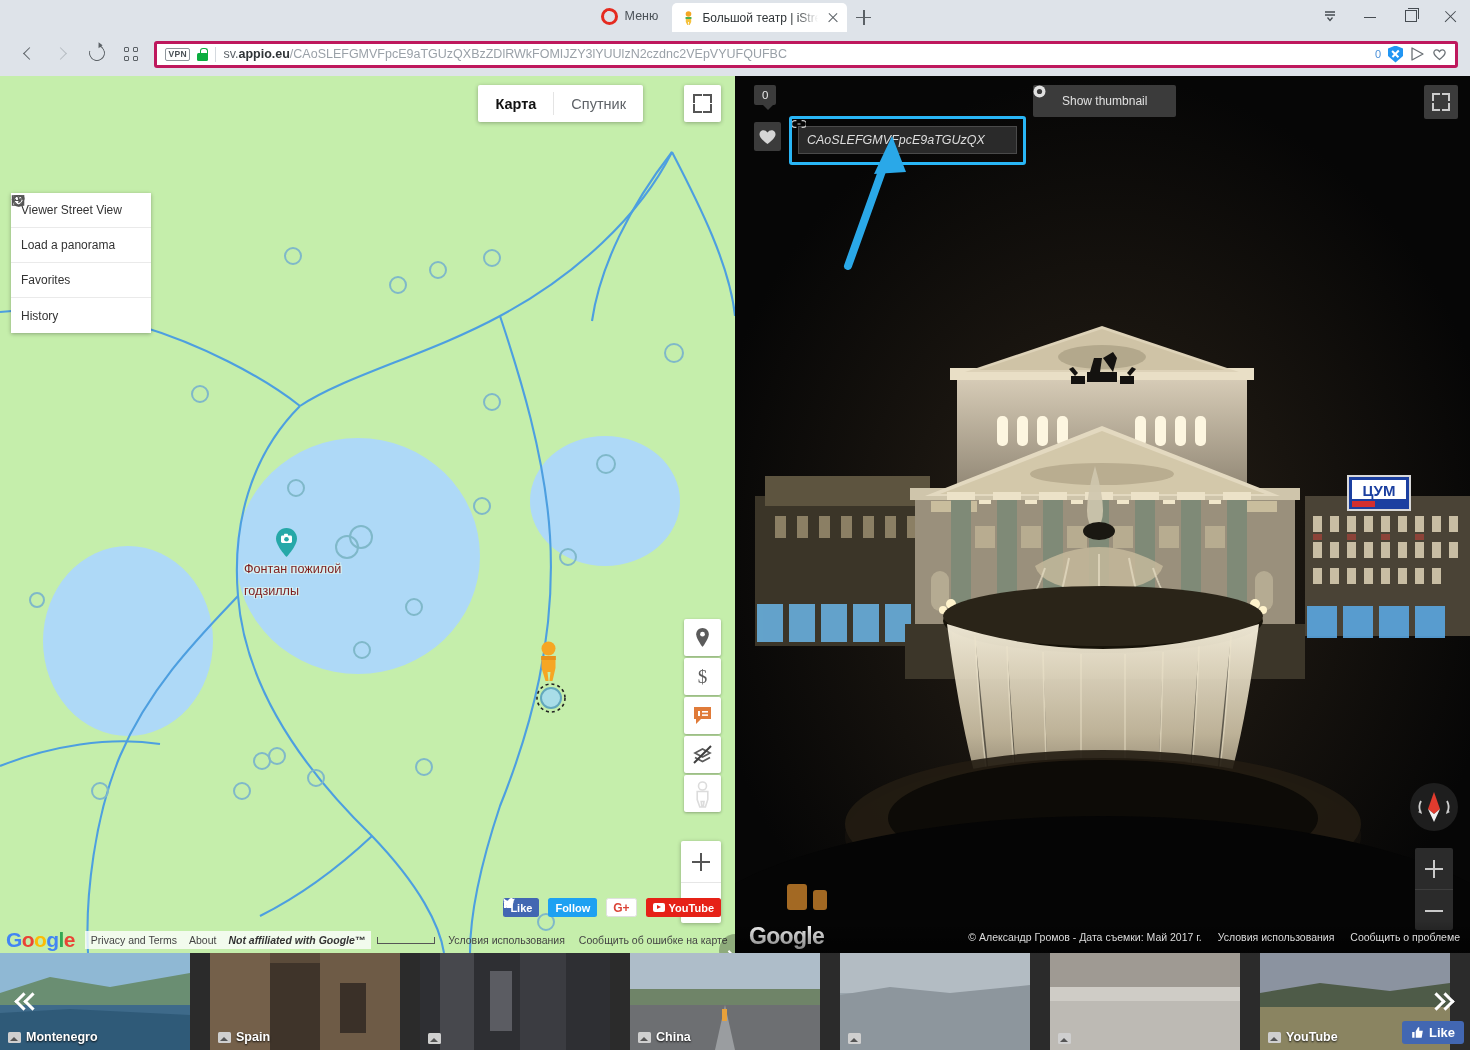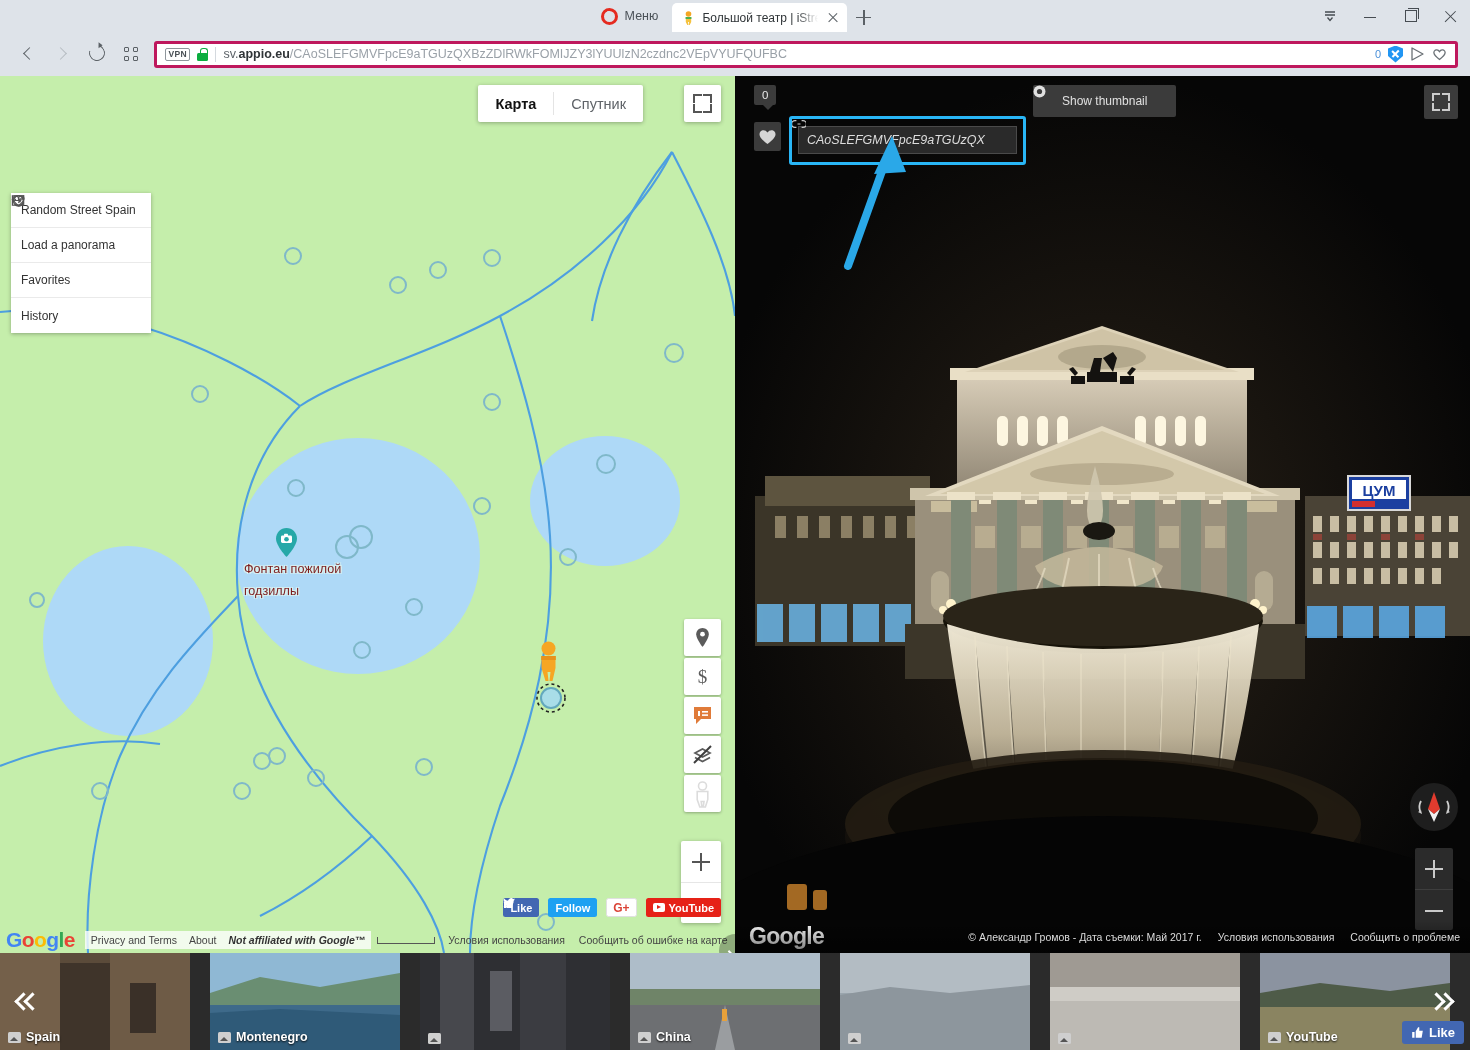--- a/index.html
+++ b/index.html
@@ -494,21 +494,21 @@
       </svg>
 
 
 
       <div class="menu-list">
         <div class="menu-item">
           <svg class="mi-ico" viewBox="0 0 16 16">
             <path d="M13 6 A5.5 5.5 0 1 0 13.4 9.6" fill="none" stroke="#555" stroke-width="1.4"></path>
             <path d="M13.3 2.5 L13.3 6.4 L9.6 6.4" fill="none" stroke="#555" stroke-width="1.4"></path>
           </svg>
-          <span>Random Street Spain</span>
+          <span>Viewer Street View</span>
         </div>
         <div class="menu-item">
           <svg class="mi-ico" viewBox="0 0 16 16">
             <rect x="1.5" y="3" width="12" height="10" fill="none" stroke="#555" stroke-width="1.3"></rect>
             <path d="M4 8 h6 M7.8 5.6 L10.4 8 L7.8 10.4" fill="none" stroke="#555" stroke-width="1.3"></path>
           </svg>
           <span>Load a panorama</span>
         </div>
         <div class="menu-item">
           <svg class="mi-ico" viewBox="0 0 16 16">
@@ -923,43 +923,43 @@
     <div class="strip">
       <div class="strip-nav left">
         <span class="dchev l">
             <i></i>
             <i></i>
           </span>
       </div>
 
       <div class="thumb">
         <svg width="190" height="97" viewBox="0 0 190 97" preserveAspectRatio="none">
+          <rect width="190" height="97" fill="#9bb8c9"></rect>
+          <rect width="190" height="44" fill="#8fb8d4"></rect>
+          <path d="M0 40 L50 24 L110 34 L190 20 L190 52 L0 56Z" fill="#6a8e72"></path>
+          <rect y="52" width="190" height="45" fill="#3e6a8a"></rect>
+          <path d="M0 60 L70 56 L190 62 L190 97 L0 97Z" fill="#2f5a78"></path>
+        </svg>
+        <span class="thumb-label">
+          <i class="thumb-ico"></i>
+          <span>Montenegro</span>
+        </span>
+      </div>
+
+      <div class="thumb">
+        <svg width="190" height="97" viewBox="0 0 190 97" preserveAspectRatio="none">
           <rect width="190" height="97" fill="#5b4b3a"></rect>
           <rect x="0" y="0" width="60" height="97" fill="#74604a"></rect>
           <rect x="60" y="10" width="50" height="87" fill="#3f342a"></rect>
           <rect x="110" y="0" width="80" height="97" fill="#6e5b46"></rect>
           <rect x="130" y="30" width="26" height="50" fill="#3a3028"></rect>
         </svg>
         <span class="thumb-label">
           <i class="thumb-ico"></i>
           <span>Spain</span>
-        </span>
-      </div>
-
-      <div class="thumb">
-        <svg width="190" height="97" viewBox="0 0 190 97" preserveAspectRatio="none">
-          <rect width="190" height="97" fill="#9bb8c9"></rect>
-          <rect width="190" height="44" fill="#8fb8d4"></rect>
-          <path d="M0 40 L50 24 L110 34 L190 20 L190 52 L0 56Z" fill="#6a8e72"></path>
-          <rect y="52" width="190" height="45" fill="#3e6a8a"></rect>
-          <path d="M0 60 L70 56 L190 62 L190 97 L0 97Z" fill="#2f5a78"></path>
-        </svg>
-        <span class="thumb-label">
-          <i class="thumb-ico"></i>
-          <span>Montenegro</span>
         </span>
       </div>
 
       <div class="thumb">
         <svg width="190" height="97" viewBox="0 0 190 97" preserveAspectRatio="none">
           <rect width="190" height="97" fill="#2e2f33"></rect>
           <rect x="20" y="0" width="34" height="97" fill="#47484d"></rect>
           <rect x="100" y="0" width="46" height="97" fill="#3b3c41"></rect>
           <rect x="70" y="18" width="22" height="60" fill="#5b5c62"></rect>
         </svg>

